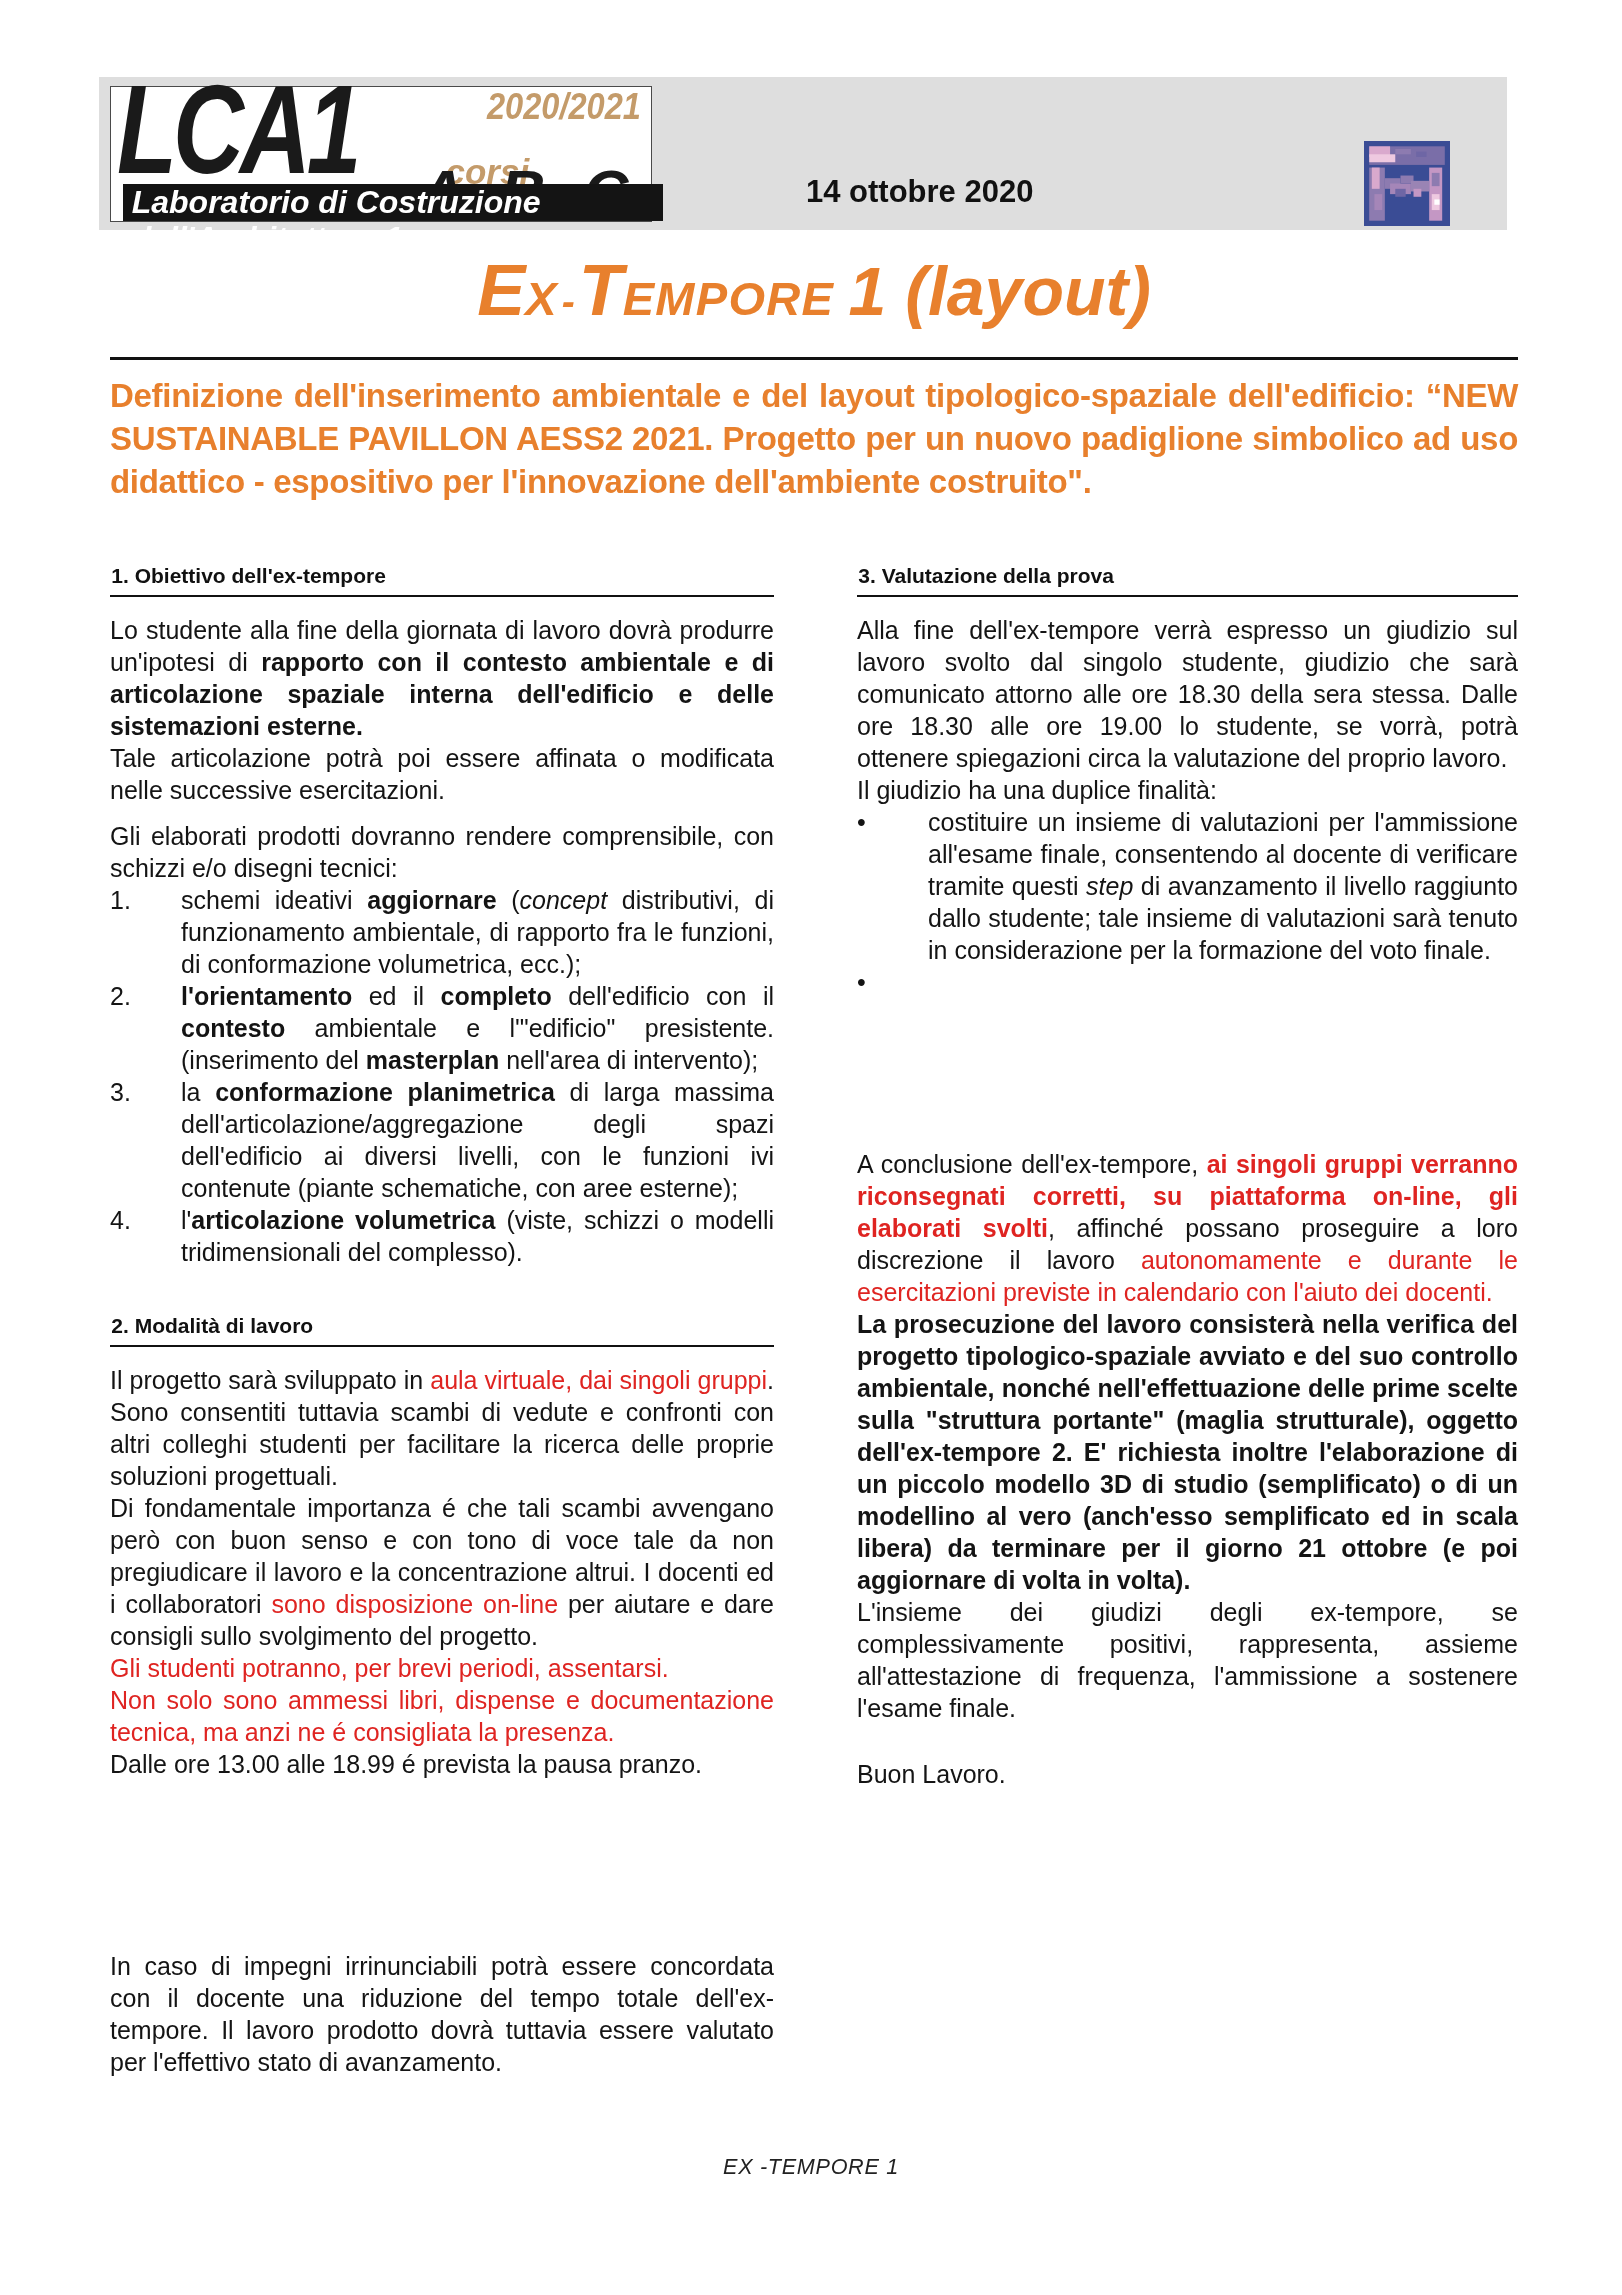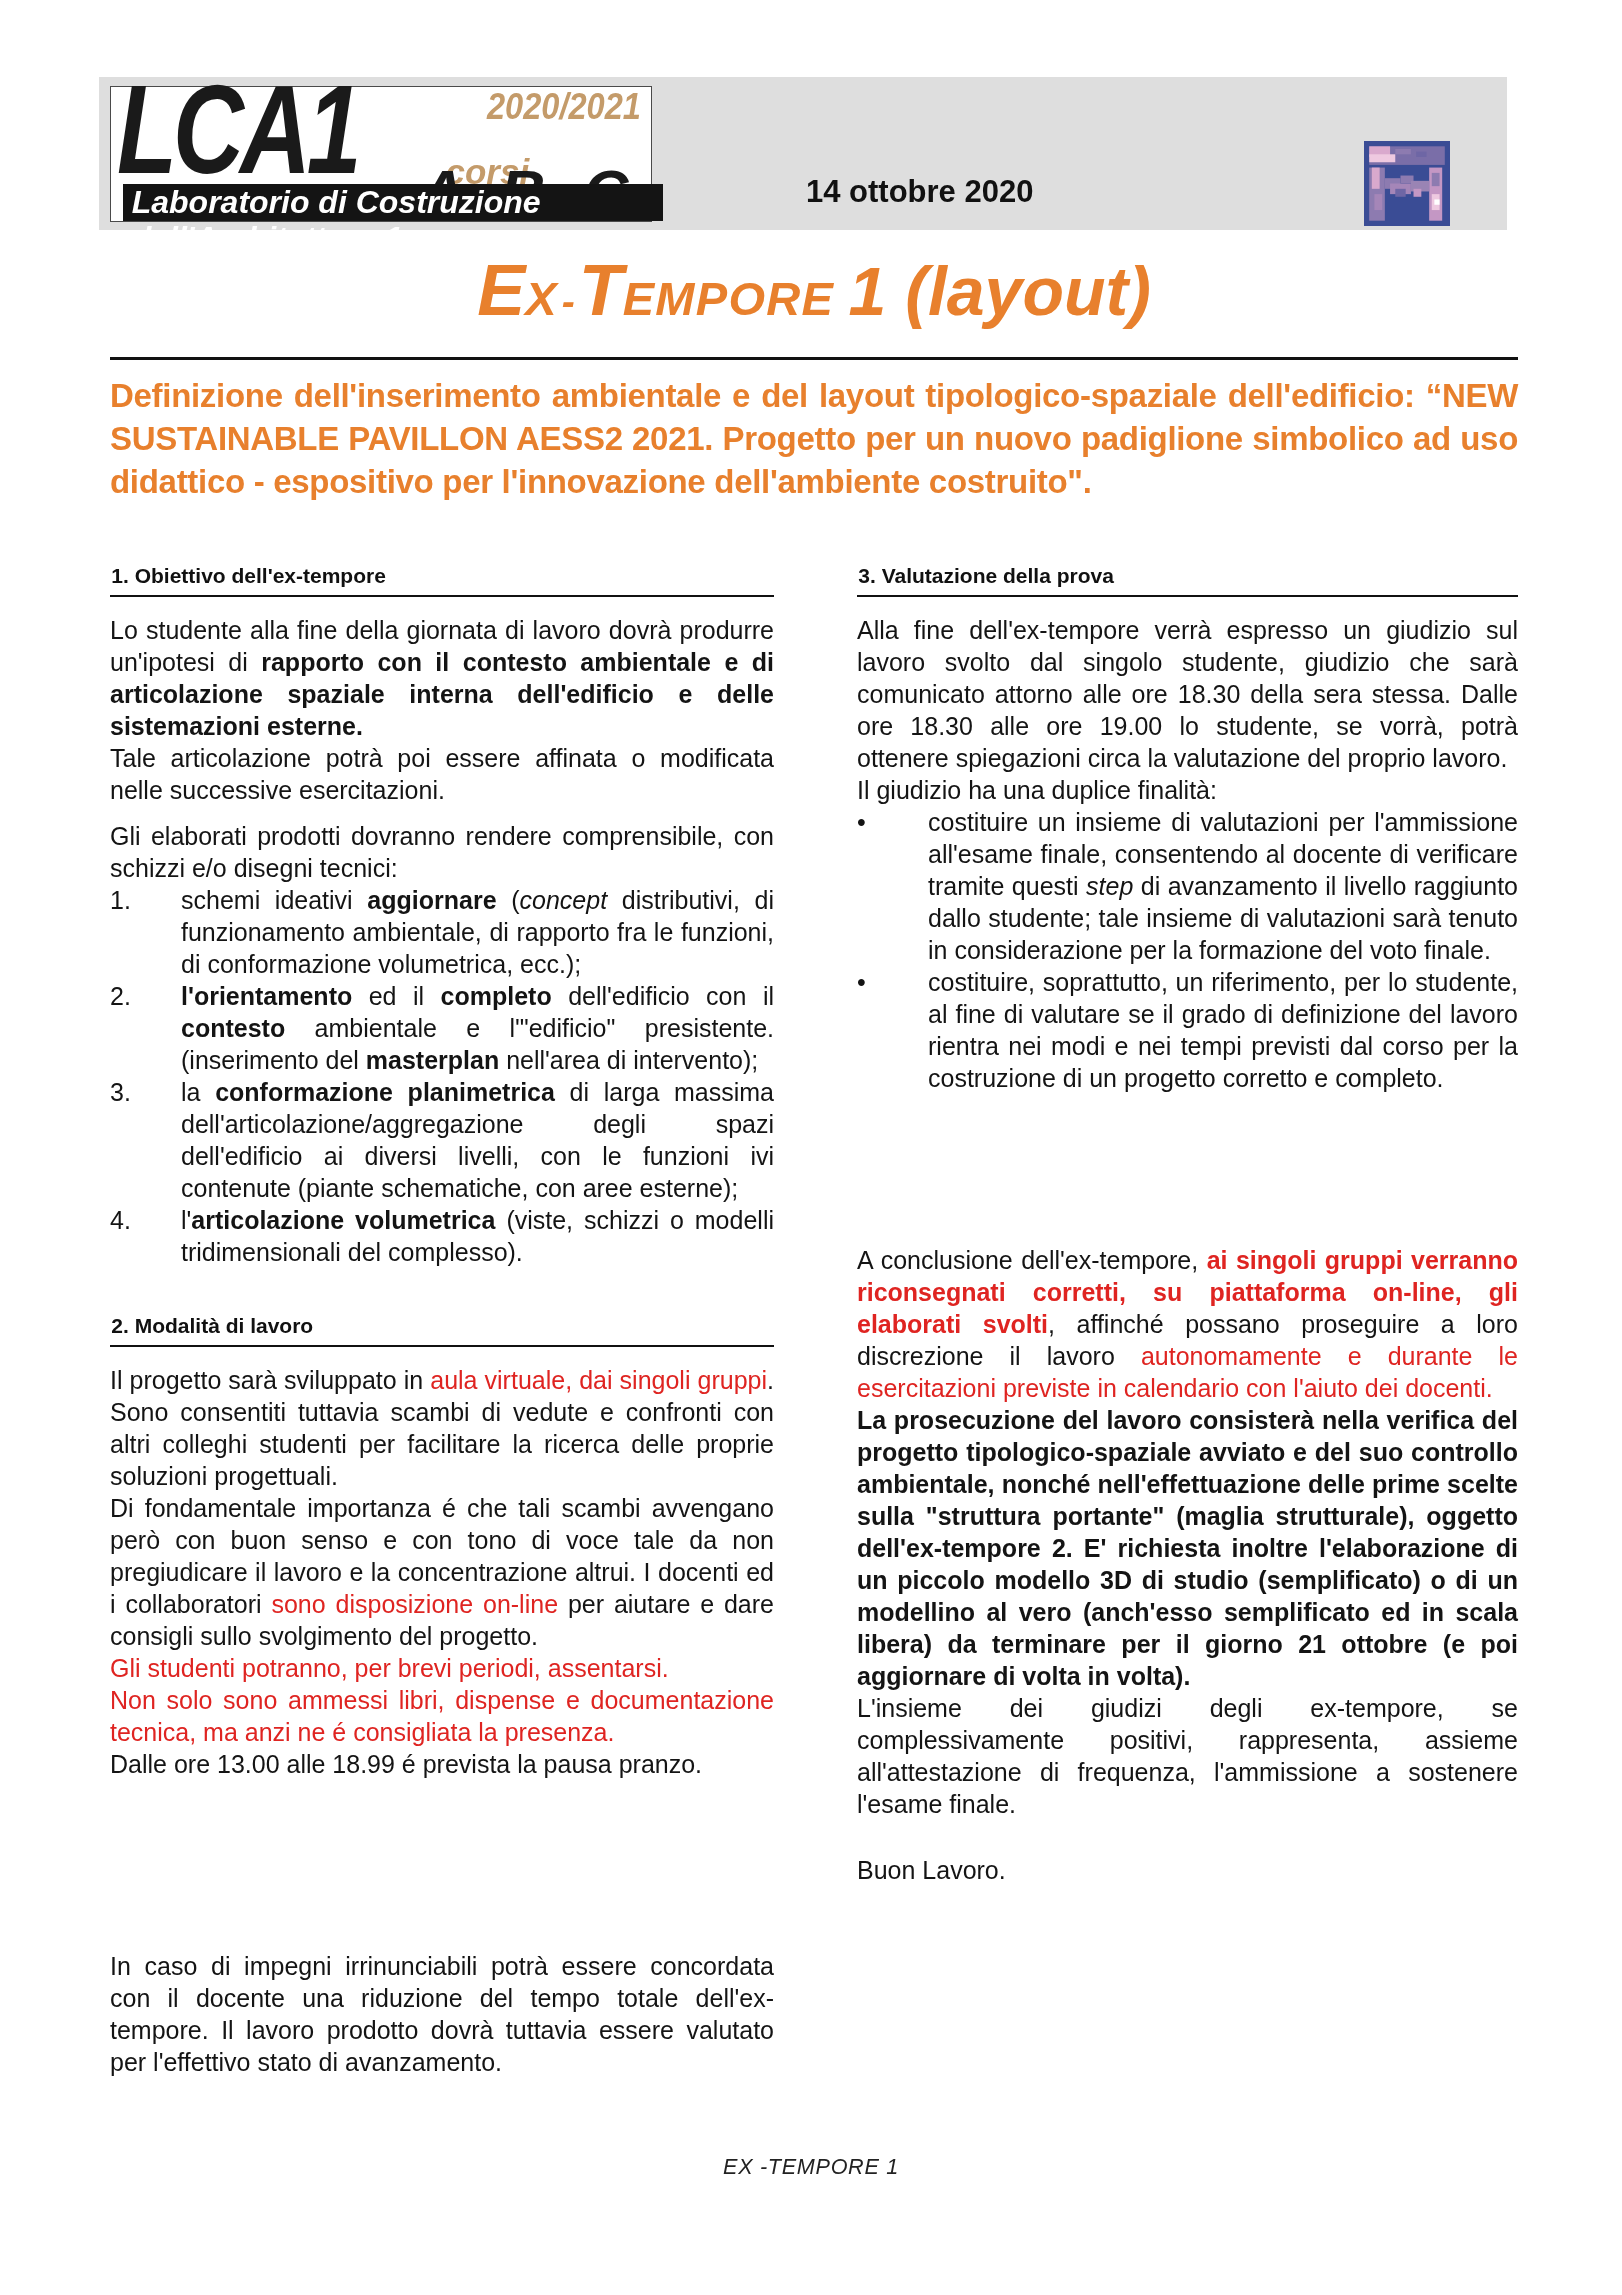--- a/index.html
+++ b/index.html
@@ -148,21 +148,20 @@
         <div class="sec-body">
             <p class="para"><span>Alla fine dell'ex-tempore verrà espresso un giudizio sul lavoro svolto dal singolo studente, giudizio che sarà comunicato attorno alle ore 18.30 della sera stessa. Dalle ore 18.30 alle ore 19.00 lo studente, se vorrà, potrà ottenere spiegazioni circa la valutazione del proprio lavoro.</span></p>
             <p class="para"><span>Il giudizio ha una duplice finalità:</span></p>
             <div class="list">
               <div class="list-item">
                 <span class="marker">•</span>
                 <span class="item-body"><span>costituire un insieme di valutazioni per l'ammissione all'esame finale, consentendo al docente di verificare tramite questi </span><span class="i">step</span><span> di avanzamento il livello raggiunto dallo studente; tale insieme di valutazioni sarà tenuto in considerazione per la formazione del voto finale.</span></span>
               </div>
               <div class="list-item">
                 <span class="marker">•</span>
-                <span class="item-body"><span>costituire, soprattutto, un riferimento, per lo studente, al fine di valutare se il grado di definizione del lavoro rientra nei modi e nei tempi previsti dal corso per la costruzione di un progetto corretto e completo.</span></span>
               </div>
             </div>
             <p class="para gap-lg"><span>A conclusione dell'ex-tempore, </span><span class="b r">ai singoli gruppi verranno riconsegnati corretti, su piattaforma on-line, gli elaborati svolti</span><span>, affinché possano proseguire a loro discrezione il lavoro </span><span class="r">autonomamente e durante le esercitazioni previste in calendario con l'aiuto dei docenti.</span></p>
             <p class="para"><span class="b">La prosecuzione del lavoro consisterà nella verifica del progetto tipologico-spaziale avviato e del suo controllo ambientale, nonché nell'effettuazione delle prime scelte sulla "struttura portante" (maglia strutturale), oggetto dell'ex-tempore 2. E' richiesta inoltre l'elaborazione di un piccolo modello 3D di studio (semplificato) o di un modellino al vero (anch'esso semplificato ed in scala libera) da terminare per il giorno 21 ottobre (e poi aggiornare di volta in volta).</span></p>
             <p class="para"><span>L'insieme dei giudizi degli ex-tempore, se complessivamente positivi, rappresenta, assieme all'attestazione di frequenza, l'ammissione a sostenere l'esame finale.</span></p>
             <p class="para gap-sm"><span>Buon Lavoro.</span></p>
           </div>
       </section>
     </div>
   </div>

